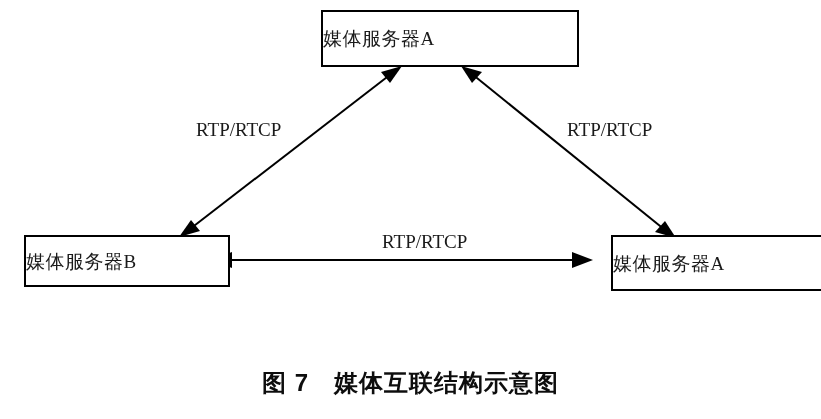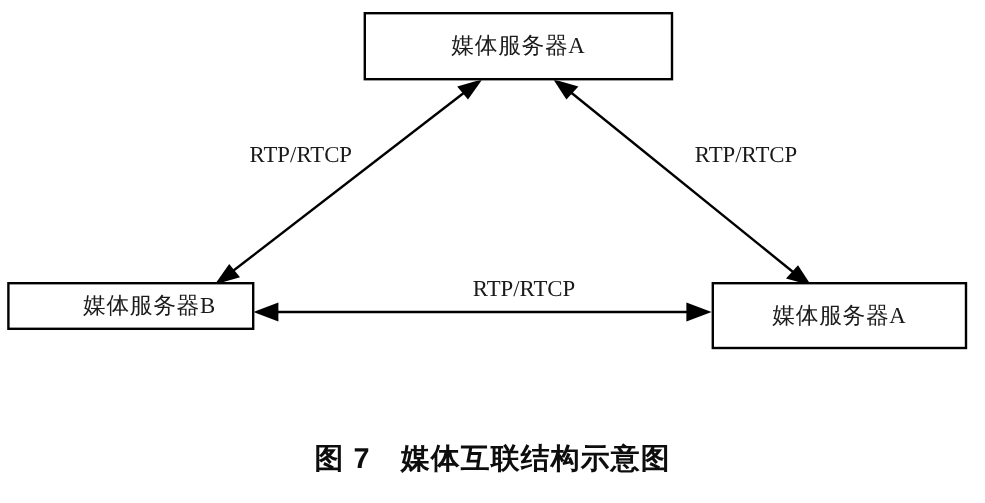--- a/index.html
+++ b/index.html
@@ -26,57 +26,55 @@
     height: 419px;
     pointer-events: none;
   }
   .node-box {
     position: absolute;
     box-sizing: border-box;
     border: 2.5px solid #000000;
     background: #ffffff;
     display: flex;
     align-items: center;
-    justify-content: center;
+    margin-left: 18px;
   }
   .node-label {
     font-family: "Liberation Serif", "DejaVu Serif", serif;
     font-size: 19px;
     line-height: 1;
     letter-spacing: 0.5px;
     color: #1a1a1a;
     white-space: nowrap;
   }
   #node-a {
     left: 303px;
     top: 10px;
     width: 258px;
     height: 57px;
   }
   #node-b {
     left: 6px;
     top: 235px;
     width: 206px;
-    height: 40px;
-    padding-left: 31px;
+    height: 52px;
   }
   #node-c {
     left: 593px;
     top: 235px;
     width: 213px;
     height: 56px;
   }
   .edge-label {
     position: absolute;
     font-family: "Liberation Serif", "DejaVu Serif", serif;
     font-size: 19px;
     line-height: 1;
     color: #1a1a1a;
     white-space: nowrap;
-    margin-left: 12px;
   }
   #edge-label-ab {
     left: 196px;
     top: 120px;
   }
   #edge-label-ac {
     left: 567px;
     top: 120px;
   }
   #edge-label-bc {

